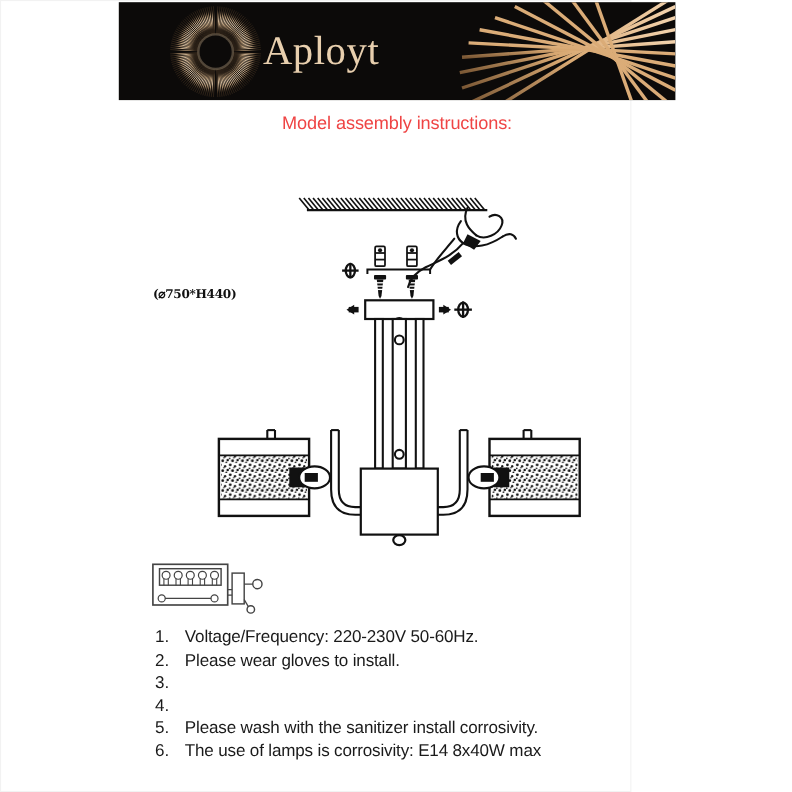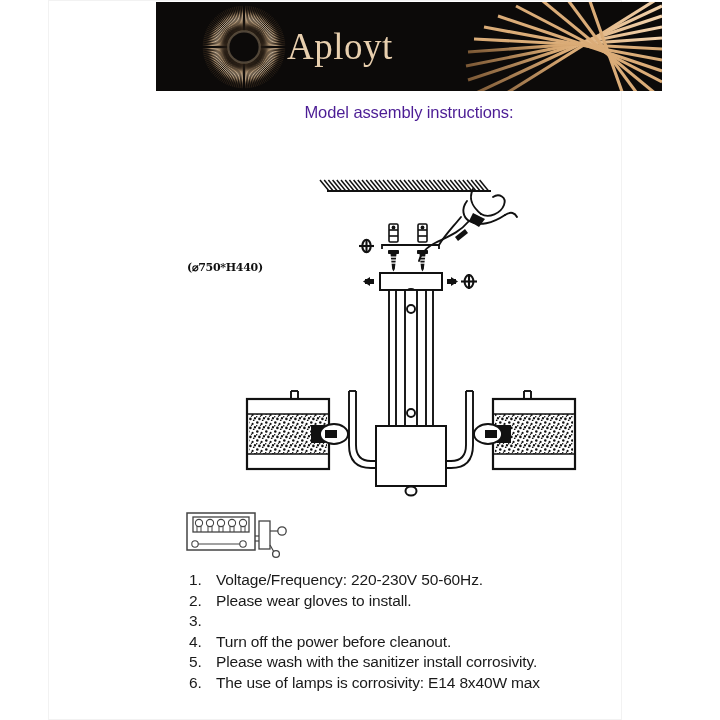--- a/index.html
+++ b/index.html
@@ -16,21 +16,20 @@
   }
 
   #page {
     position: absolute;
     left: 0; top: 0;
     width: 574px;
     height: 720px;
     background: #ffffff;
     border: 1px solid #f2f2f2;
     box-sizing: border-box;
-    margin-left: 48px;
   }
 
   
   #banner {
     position: absolute;
     left: 107px;
     top: 1px;
     width: 506px;
     height: 89px;
     background: #0c0a09;
@@ -64,21 +63,21 @@
     white-space: nowrap;
   }
 
   
   #title-block {
     position: absolute;
     left: 0;
     top: 100px;
     width: 720px;
     text-align: center;
-    color: #4c1d95;
+    color: #ef4444;
   }
   #title-line1 {
     font-size: 16.5px;
     line-height: 22px;
     letter-spacing: -0.1px;
   }
   #title-line2 {
     font-size: 16.5px;
     line-height: 22px;
     letter-spacing: -0.1px;
@@ -549,21 +548,20 @@
     </div>
     <div class="instr-row">
       <span class="instr-num">2.</span>
       <span class="instr-text">Please wear gloves to install.</span>
     </div>
     <div class="instr-row">
       <span class="instr-num">3.</span>
     </div>
     <div class="instr-row">
       <span class="instr-num">4.</span>
-      <span class="instr-text">Turn off the power before cleanout.</span>
     </div>
     <div class="instr-row">
       <span class="instr-num">5.</span>
       <span class="instr-text">Please wash with the sanitizer install corrosivity.</span>
     </div>
     <div class="instr-row">
       <span class="instr-num">6.</span>
       <span class="instr-text">The use of lamps is corrosivity: E14 8x40W max</span>
     </div>
   </div>

